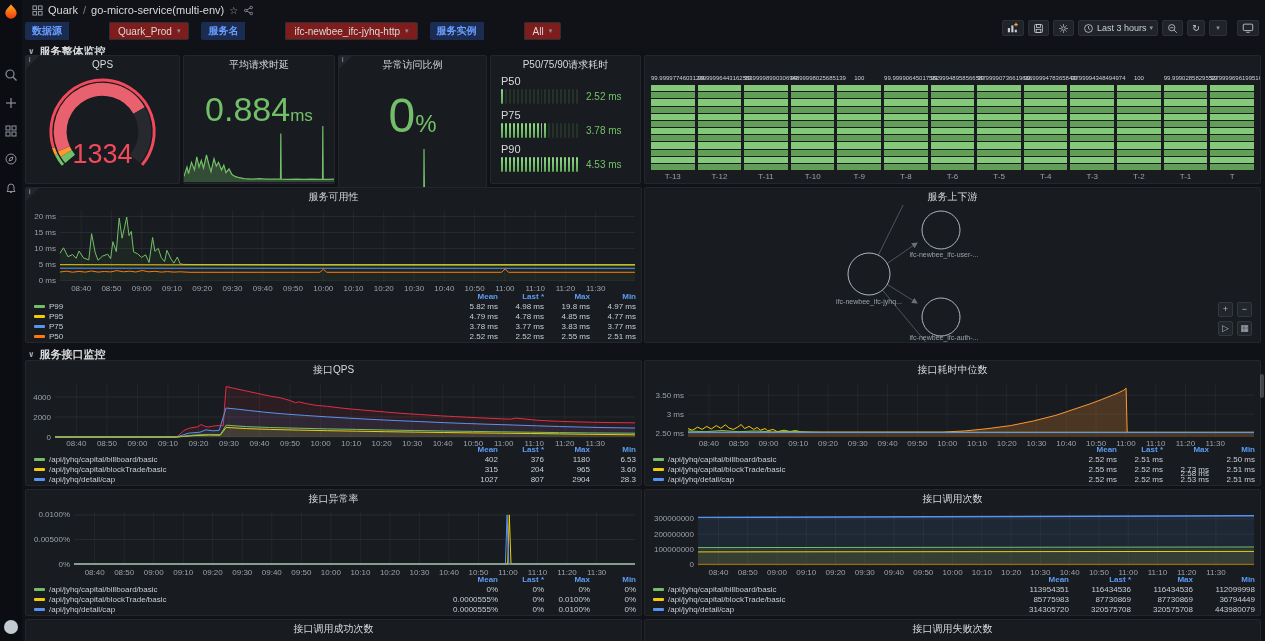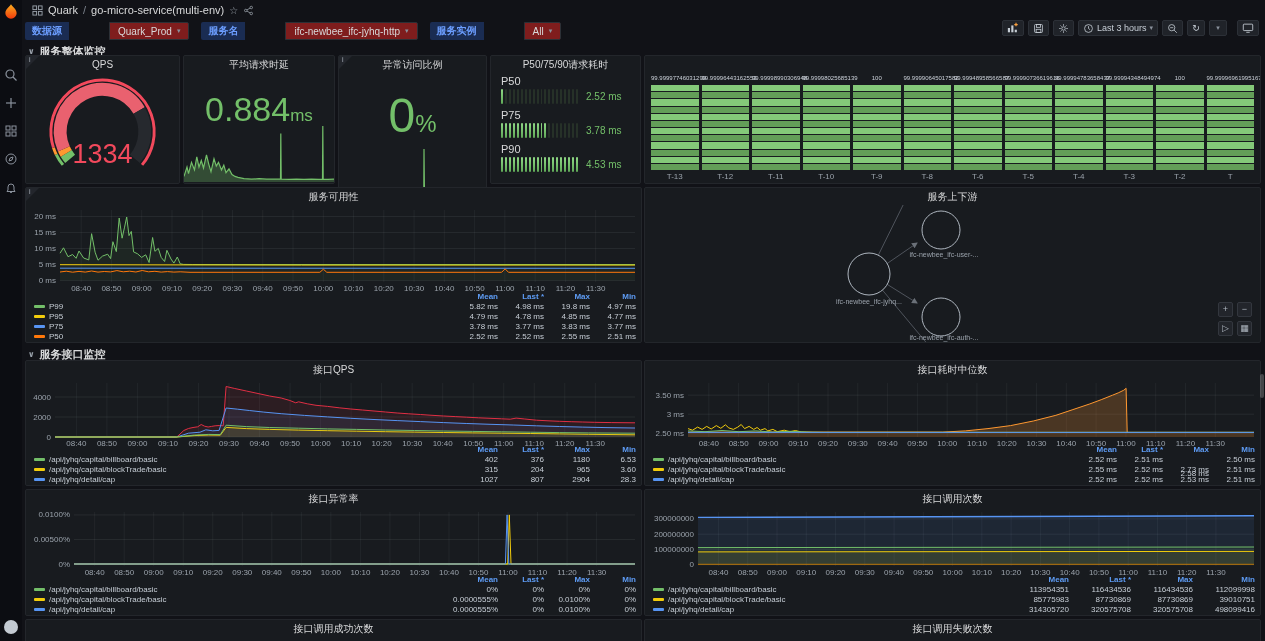--- a/index.html
+++ b/index.html
@@ -542,20 +542,38 @@
             <div class="hm-cell hm-a"></div>
             <div class="hm-cell hm-b"></div>
             <div class="hm-cell hm-a"></div>
             <div class="hm-cell hm-b"></div>
             <div class="hm-cell hm-a"></div>
             <div class="hm-cell hm-b"></div>
           </div>
           <div class="hm-x">T-2</div>
         </div>
         <div class="hm-col">
+          <div class="hm-val">99.99902858295527</div>
+          <div class="hm-cells">
+            <div class="hm-cell hm-a"></div>
+            <div class="hm-cell hm-b"></div>
+            <div class="hm-cell hm-a"></div>
+            <div class="hm-cell hm-b"></div>
+            <div class="hm-cell hm-a"></div>
+            <div class="hm-cell hm-b"></div>
+            <div class="hm-cell hm-a"></div>
+            <div class="hm-cell hm-b"></div>
+            <div class="hm-cell hm-a"></div>
+            <div class="hm-cell hm-b"></div>
+            <div class="hm-cell hm-a"></div>
+            <div class="hm-cell hm-b"></div>
+          </div>
+          <div class="hm-x">T-1</div>
+        </div>
+        <div class="hm-col">
           <div class="hm-val">99.99996961995167</div>
           <div class="hm-cells">
             <div class="hm-cell hm-a"></div>
             <div class="hm-cell hm-b"></div>
             <div class="hm-cell hm-a"></div>
             <div class="hm-cell hm-b"></div>
             <div class="hm-cell hm-a"></div>
             <div class="hm-cell hm-b"></div>
             <div class="hm-cell hm-a"></div>
             <div class="hm-cell hm-b"></div>
@@ -1057,31 +1075,31 @@
           <div class="lg-stat" style="width: 62px;">112099998</div>
         </div>
         <div class="lg-row">
           <div class="lg-name">
             <span class="lg-swatch" style="background: rgb(242, 204, 12);"></span>
             <span>/api/jyhq/capital/blockTrade/basic</span>
           </div>
           <div class="lg-stat" style="width: 62px;">85775983</div>
           <div class="lg-stat" style="width: 62px;">87730869</div>
           <div class="lg-stat" style="width: 62px;">87730869</div>
-          <div class="lg-stat" style="width: 62px;">39010751</div>
+          <div class="lg-stat" style="width: 62px;">36794449</div>
         </div>
         <div class="lg-row">
           <div class="lg-name">
             <span class="lg-swatch" style="background: rgb(87, 148, 242);"></span>
             <span>/api/jyhq/detail/cap</span>
           </div>
           <div class="lg-stat" style="width: 62px;">314305720</div>
           <div class="lg-stat" style="width: 62px;">320575708</div>
           <div class="lg-stat" style="width: 62px;">320575708</div>
-          <div class="lg-stat" style="width: 62px;">498099416</div>
+          <div class="lg-stat" style="width: 62px;">443980079</div>
         </div>
       </div>
   </div>
 
   <div class="panel" style="left:25px;top:619px;width:617px;height:30px">
     <div class="ptitle">接口调用成功次数</div>
   </div>
   <div class="panel" style="left:644px;top:619px;width:617px;height:30px">
     <div class="ptitle">接口调用失败次数</div>
   </div>

